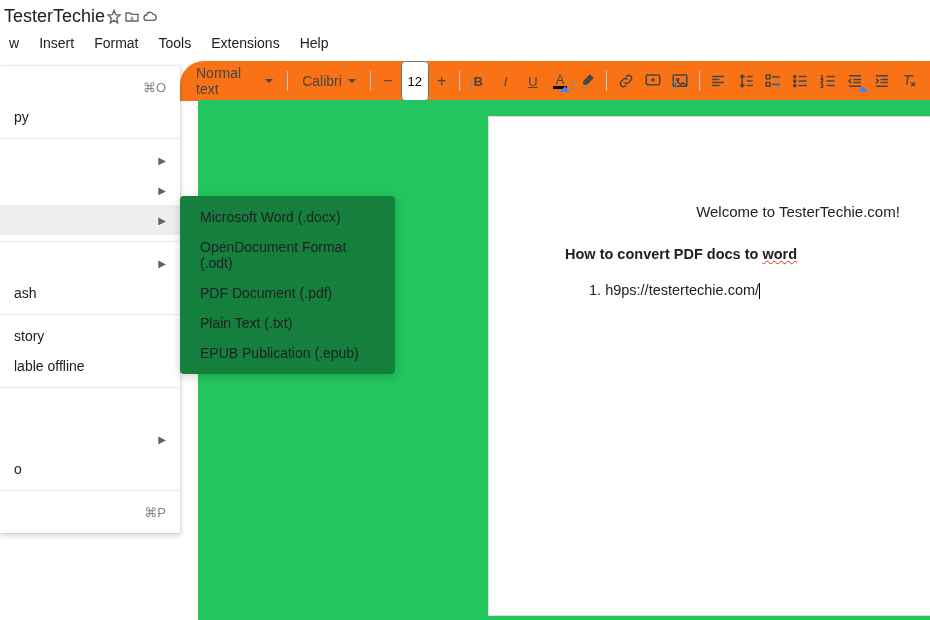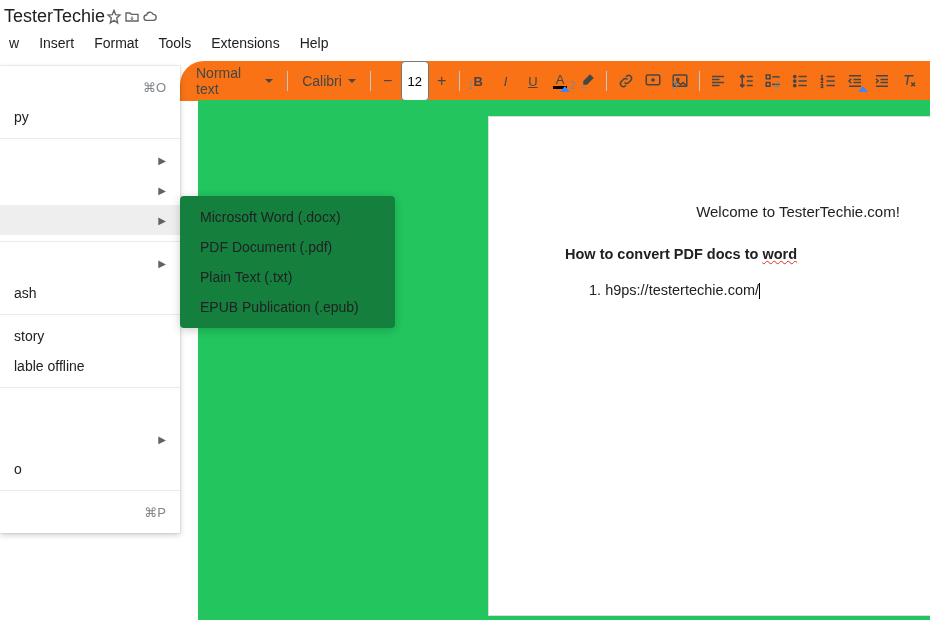--- a/index.html
+++ b/index.html
@@ -245,20 +245,21 @@
     </div>
   <div class="fm-sep"></div>
   <div class="fm-item">
       <span></span>
       <span class="fm-shortcut">⌘P</span>
     </div>
 </div>
 
 <div class="submenu">
   <div class="sm-item">Microsoft Word (.docx)</div>
+  <div class="sm-item">OpenDocument Format (.odt)</div>
   <div class="sm-item">PDF Document (.pdf)</div>
   <div class="sm-item">Plain Text (.txt)</div>
   <div class="sm-item">EPUB Publication (.epub)</div>
 </div>
 
 <div class="ruler">
   <span class="ruler-num" style="left:24px">1</span>
   <span class="ruler-num" style="left:126px">2</span>
   <span class="ruler-num" style="left:228px">3</span>
   <span class="ruler-num" style="left:330px">4</span>

